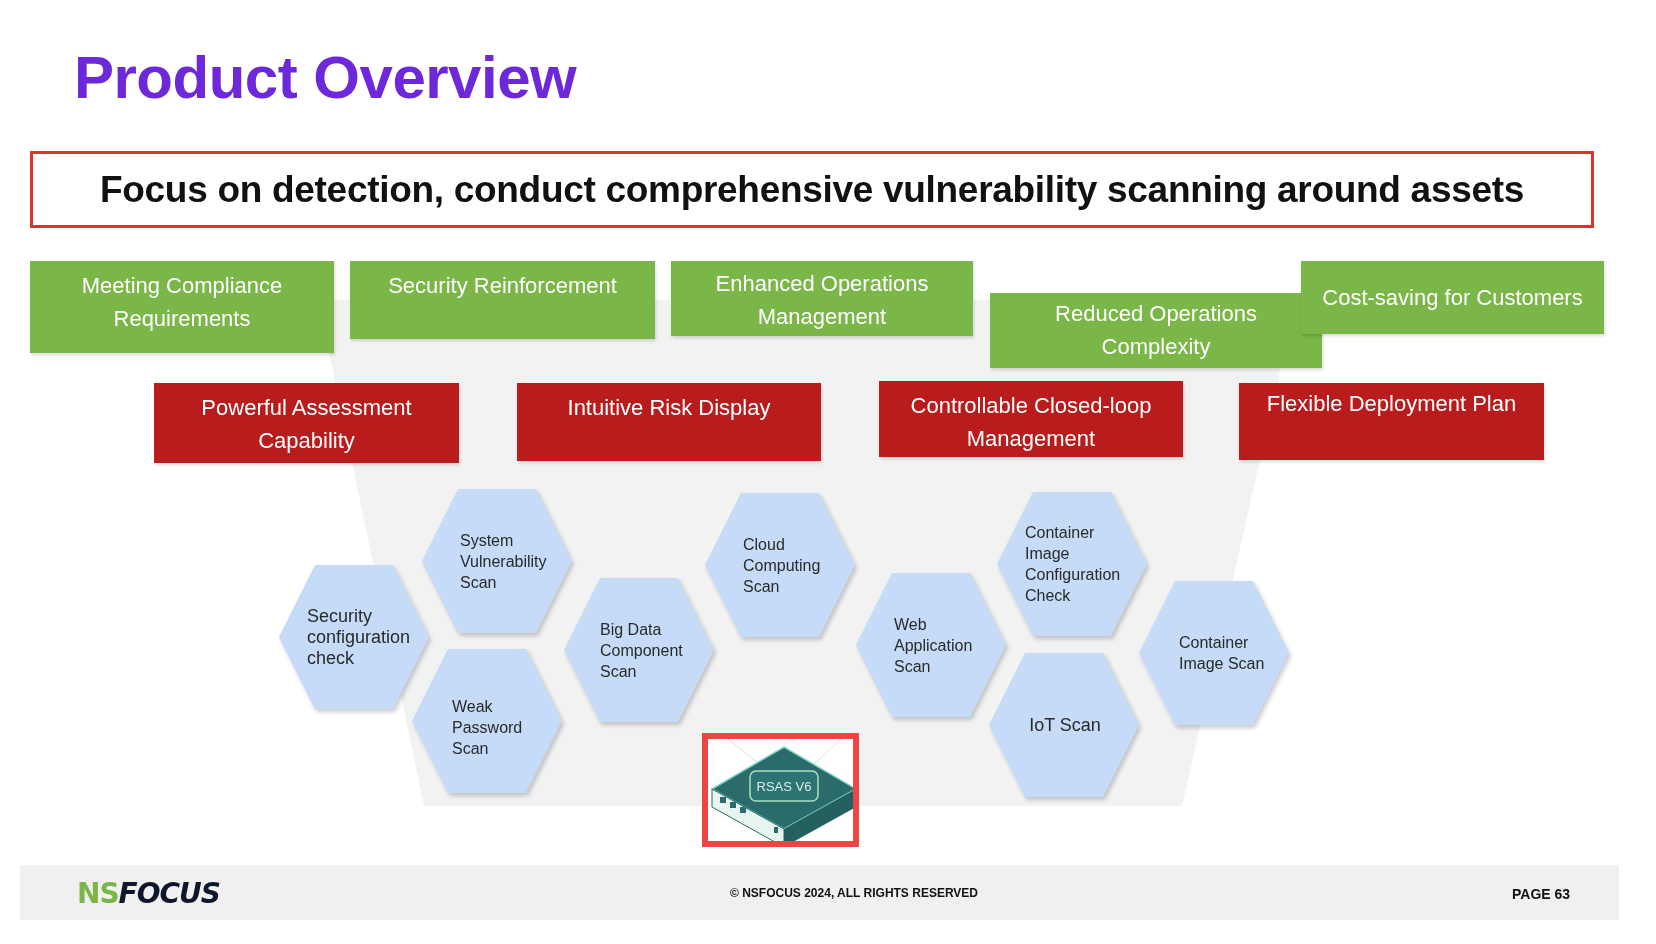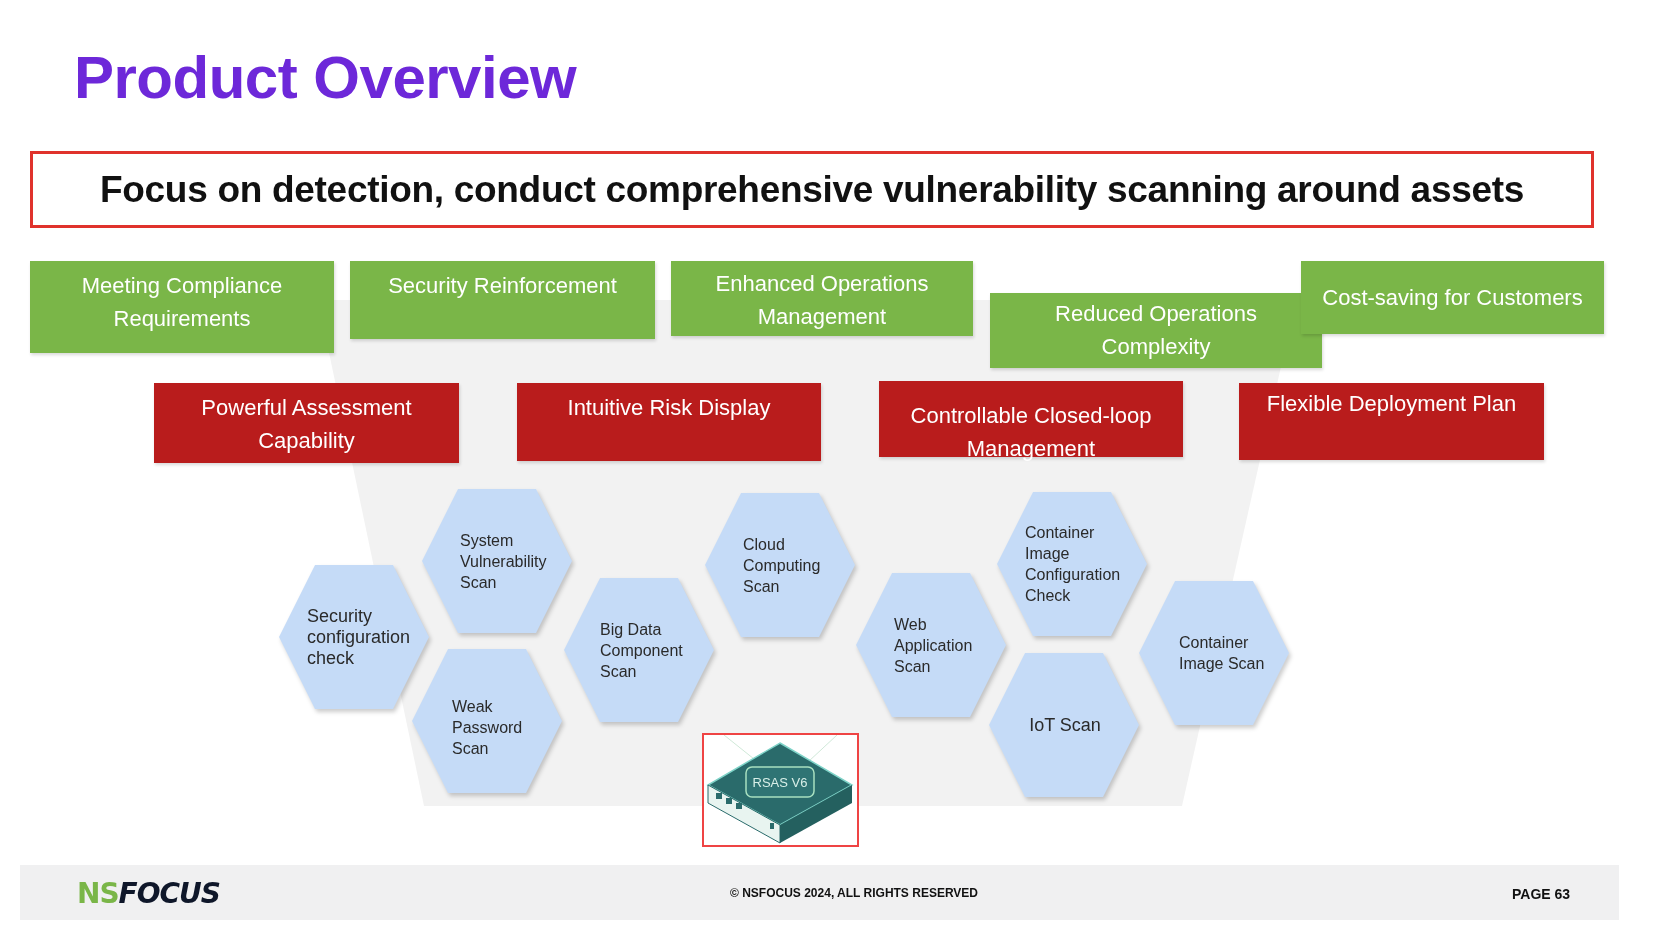--- a/index.html
+++ b/index.html
@@ -18,21 +18,21 @@
          box-sizing:border-box; box-shadow:1px 2px 3px rgba(0,0,0,0.15); }
   .green { background:#7ab648; }
   .blue { background:#b91c1c; }
   .hex { position:absolute; width:150px; height:144px; }
   .hex svg { position:absolute; left:0; top:0; overflow:visible; }
   .hex .lbl { position:absolute; left:28px; right:10px; top:0; bottom:0; display:flex;
               align-items:center; font-size:16px; line-height:21px; color:#2a2a2a; }
   .hex .lbl.big { font-size:18px; }
   .hex .lbl.center { justify-content:center; left:12px; }
   .rsas { position:absolute; left:702px; top:733px; width:157px; height:114px;
-          border:2px solid #ef4444; box-sizing:border-box; background:#fff; overflow:hidden; }
+          border:6px solid #ef4444; box-sizing:border-box; background:#fff; overflow:hidden; }
   .footer { position:absolute; left:20px; top:865px; width:1599px; height:55px; background:#f0f0f1; }
   .logo { position:absolute; left:77px; top:880px; font-size:28px; font-weight:bold;
           letter-spacing:-1px; line-height:1; font-family:"DejaVu Sans", sans-serif; }
   .logo .ns { color:#7ab648; }
   .logo .fc { color:#0f172a;font-style:italic; }
   .copy { position:absolute; left:730px; top:886px; font-size:12px; font-weight:bold; color:#111; }
   .page { position:absolute; left:1512px; top:886px; font-size:14px; font-weight:bold; color:#111; }
 </style>
 </head>
 <body>
@@ -62,21 +62,21 @@
 <div class="box green" style="left:1301px;top:261px;width:303px;height:73px;padding-top:20px;">
     <span>Cost-saving for Customers</span>
   </div>
 
 <div class="box blue" style="left:154px;top:383px;width:305px;height:80px;">
     <span style="width:240px;">Powerful Assessment Capability</span>
   </div>
 <div class="box blue" style="left:517px;top:383px;width:304px;height:78px;">
     <span>Intuitive Risk Display</span>
   </div>
-<div class="box blue" style="left:879px;top:381px;width:304px;height:76px;padding-top:18px;">
+<div class="box blue" style="left:879px;top:381px;width:304px;height:76px;padding-top:8px;">
     <span style="width:250px;">Controllable Closed-loop Management</span>
   </div>
 <div class="box blue" style="left:1239px;top:383px;width:305px;height:77px;padding-top:4px;">
     <span>Flexible Deployment Plan</span>
   </div>
 
 <div class="hex" style="left:279px;top:565px;">
   <svg width="150" height="144">
       <polygon points="36,0 114,0 150,72 114,144 36,144 0,72" fill="#c5dbf7" style="filter:drop-shadow(2px 3px 2px rgba(0,0,0,0.2));"></polygon>
     </svg>

